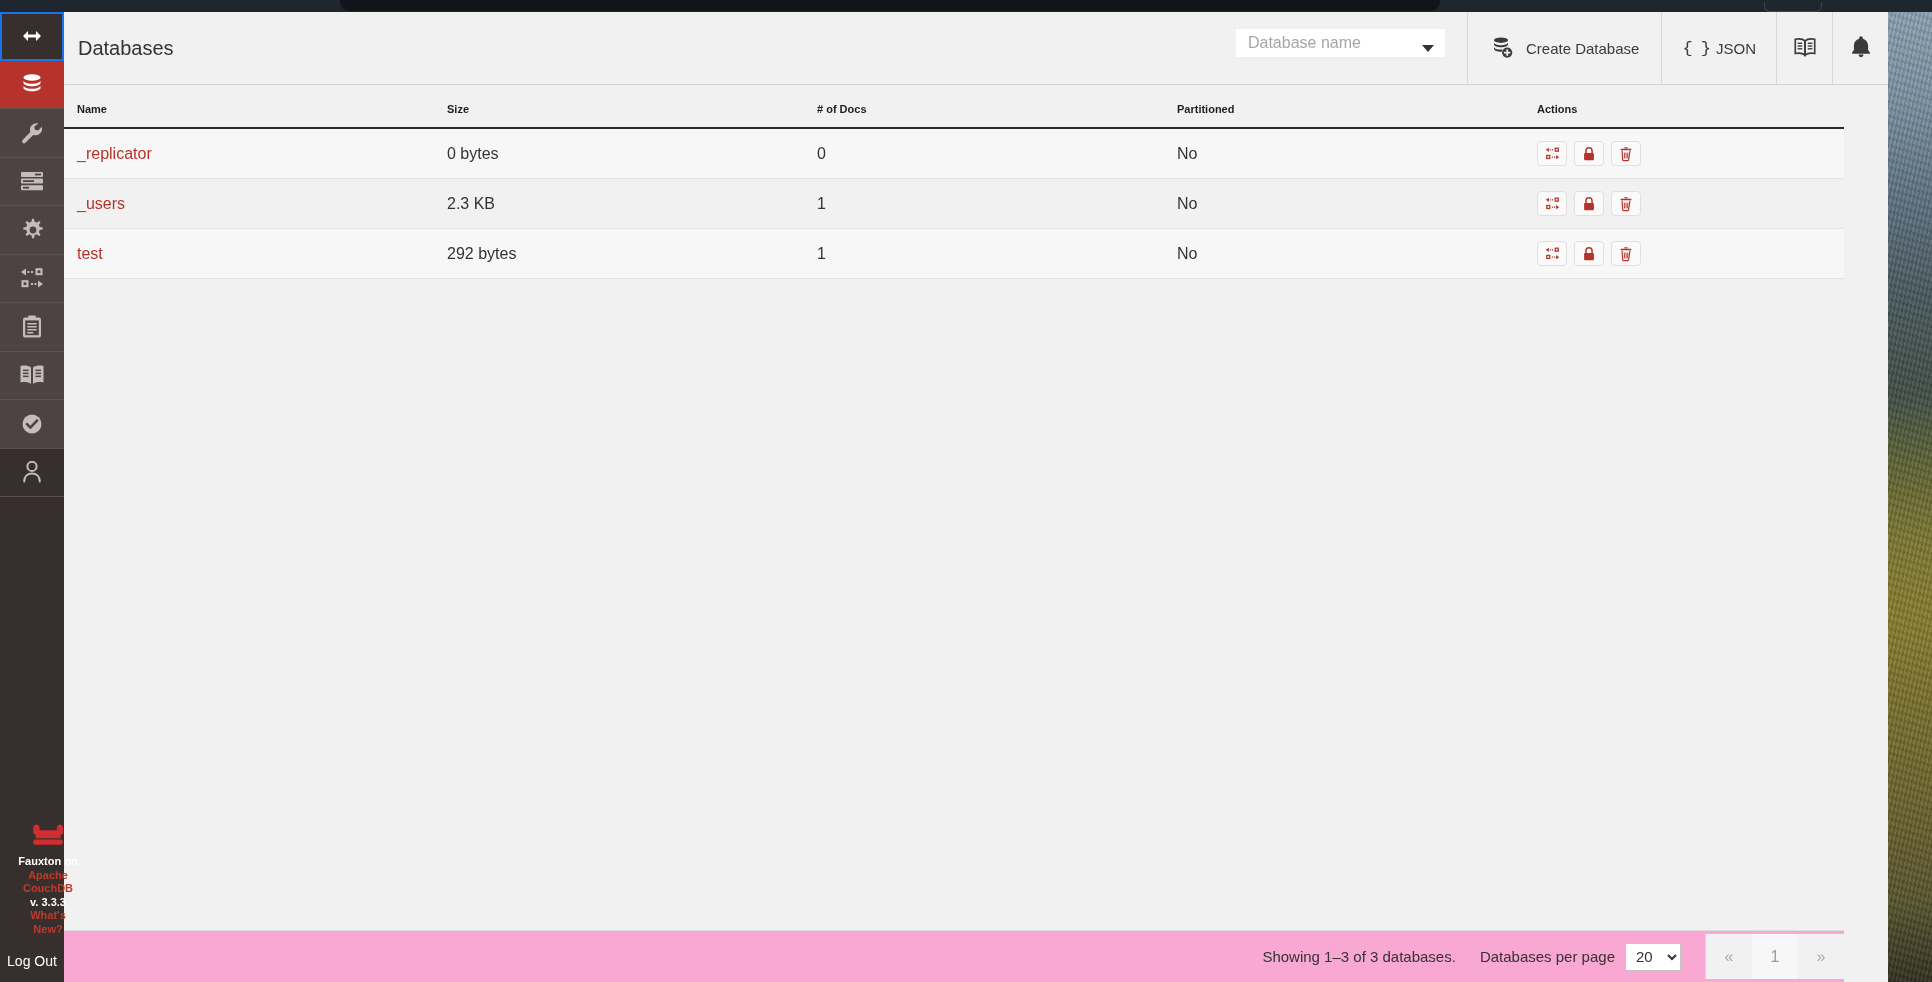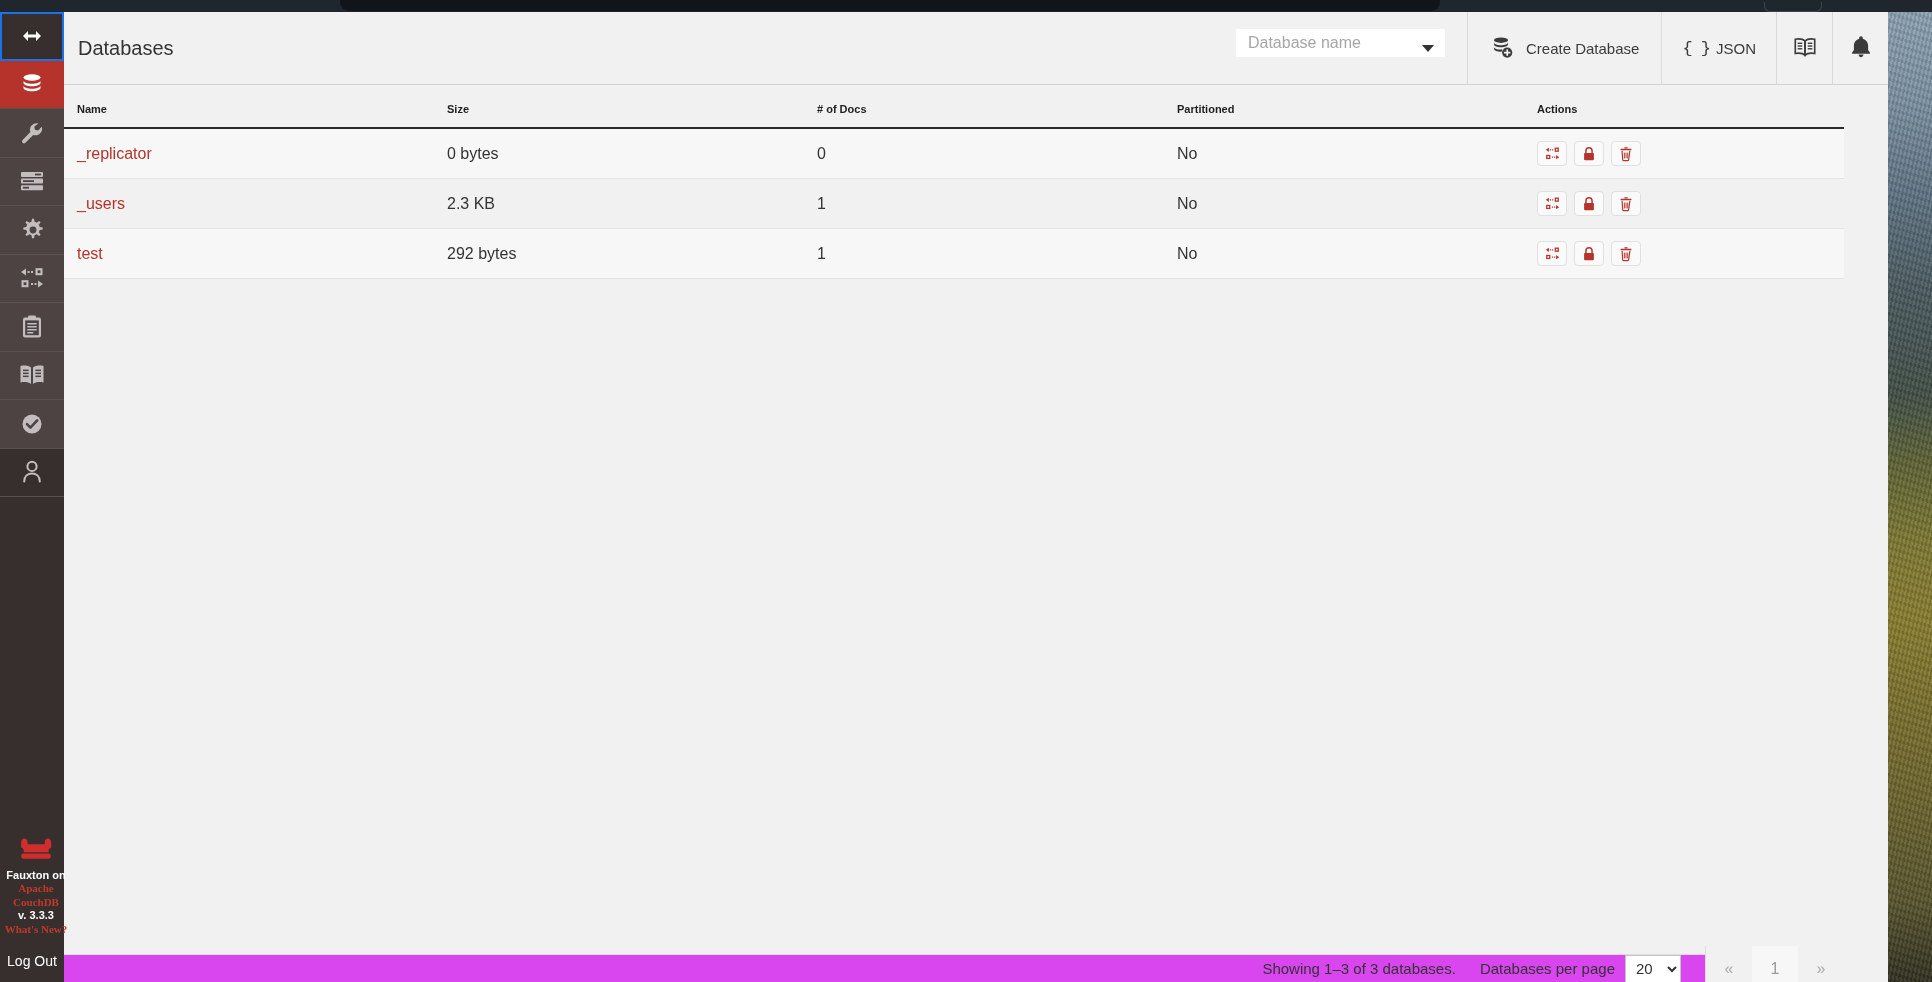--- a/index.html
+++ b/index.html
@@ -119,36 +119,36 @@
     position: absolute;
     top: 437px;
     left: 0;
     width: 64px;
     bottom: 0;
     background: #362f2d;
   }
 
   #sidebar-brand {
     position: absolute;
-    left: 4px;
+    left: 16px;
     bottom: 46px;
     width: 64px;
     text-align: center;
     color: #ffffff;
     font-size: 11px;
     line-height: 13.5px;
     font-weight: bold;
     z-index: 2;
   }
   #couch-logo {
     margin: 0 auto 8px auto;
     width: 40px;
     height: 24px;
   }
-  .brand-link { color: #c0392b; text-decoration: none; display: block; font-family: Liberation Serif, serif; }
+  .brand-link { color: #c0392b; text-decoration: none; display: block; }
   .brand-line { display: block; }
 
   #logout-wrap {
     position: absolute;
     left: 0;
     bottom: 0;
     width: 64px;
     height: 42px;
     display: flex;
     align-items: center;
@@ -307,22 +307,22 @@
   .action-btn svg { display: block; }
   .act-fill { fill: #b5332a; }
   .act-stroke { stroke: #b5332a; fill: none; }
 
   
   #footer {
     position: absolute;
     bottom: 0;
     left: 64px;
     right: 44px;
-    height: 28px;
-    background: #d946ef;
+    height: 52px;
+    background: #f9a8d4;
     border-top: 1px solid #dcdcdc;
     display: flex;
     align-items: center;
     justify-content: flex-end;
     box-sizing: border-box;
   }
   #showing-text {
     font-size: 15px;
     color: #333;
     margin-right: 24px;

